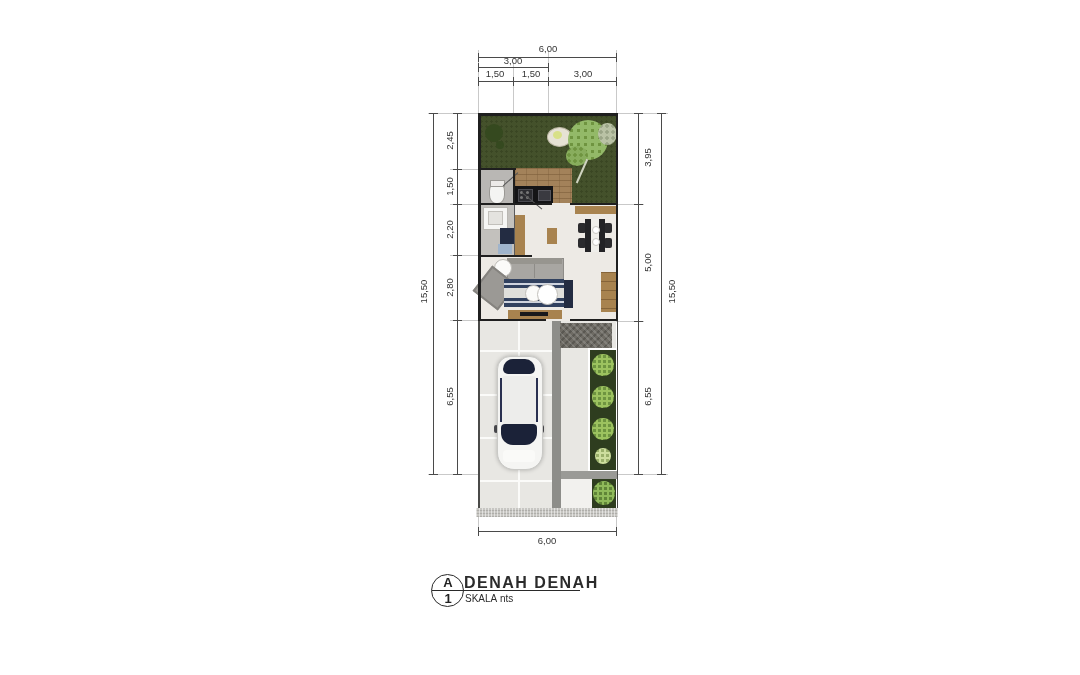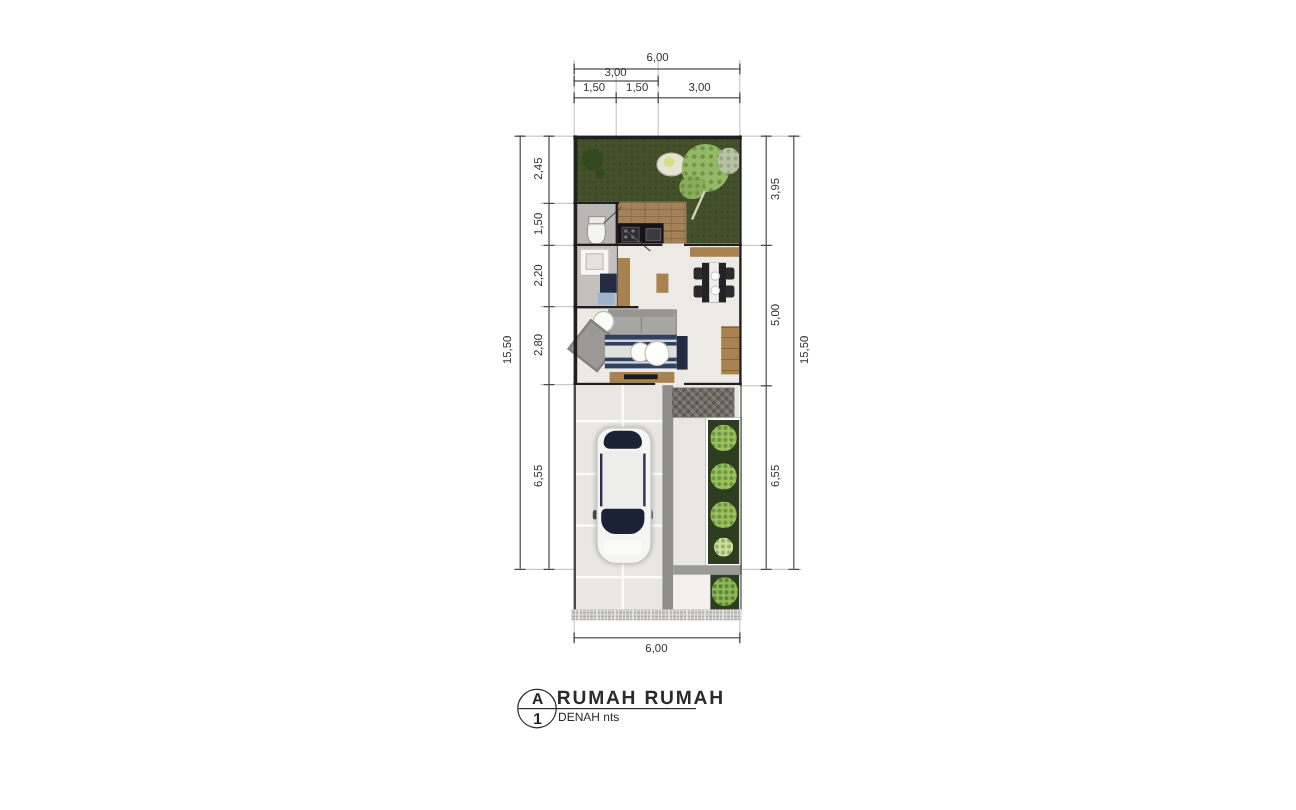--- a/index.html
+++ b/index.html
@@ -200,18 +200,18 @@
   <div class="abs" style="left:502px;top:376px;width:34px;height:48px;background:#ededeb;border-radius:3px;"></div>
   <div class="abs" style="left:500px;top:378px;width:2px;height:44px;background:#2a3050;"></div>
   <div class="abs" style="left:536px;top:378px;width:2px;height:44px;background:#2a3050;"></div>
   <div class="car-glass" style="left:501px;top:424px;width:36px;height:21px;border-radius:4px 4px 12px 12px;"></div>
   <div class="abs" style="left:503px;top:450px;width:32px;height:12px;background:#fafaf8;border-radius:4px;"></div>
 
   <div class="abs" style="left:431px;top:574px;width:31px;height:31px;border:1.6px solid #2a2a2a;border-radius:50%;"></div>
   <div class="ttl" style="left:440px;top:575px;width:16px;text-align:center;font-size:13px;font-weight:bold;">A</div>
   <div class="ttl" style="left:440px;top:591px;width:16px;text-align:center;font-size:13px;font-weight:bold;">1</div>
   <div class="abs" style="left:432px;top:589.5px;width:148px;height:1.6px;background:#2a2a2a;"></div>
-  <div class="ttl" style="left:464px;top:574px;font-size:16px;letter-spacing:1.5px;font-weight:bold;color:#2b2b2b;">RUMAH RUMAH</div>
+  <div class="ttl" style="left:464px;top:574px;font-size:16px;letter-spacing:1.5px;font-weight:bold;color:#2b2b2b;">DENAH DENAH</div>
   <div class="ttl" style="left:465px;top:593px;font-size:10px;color:#2b2b2b;">
-    <span>DENAH</span>&nbsp;<span>nts</span>
+    <span>SKALA</span>&nbsp;<span>nts</span>
   </div>
 
 </div>
 
 </body></html>

